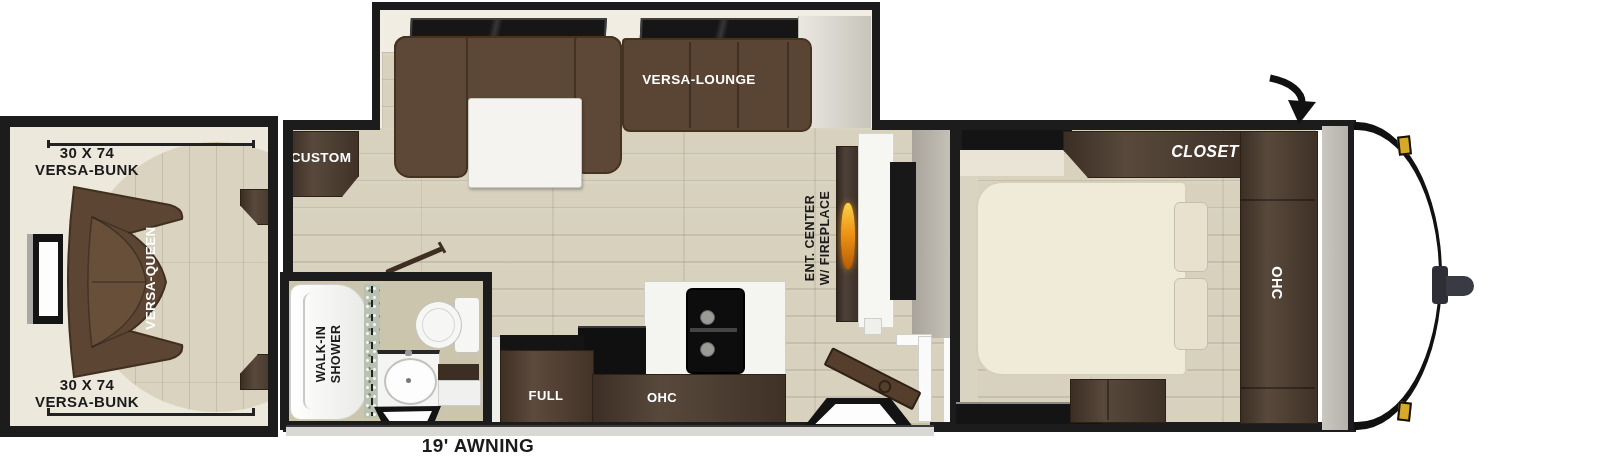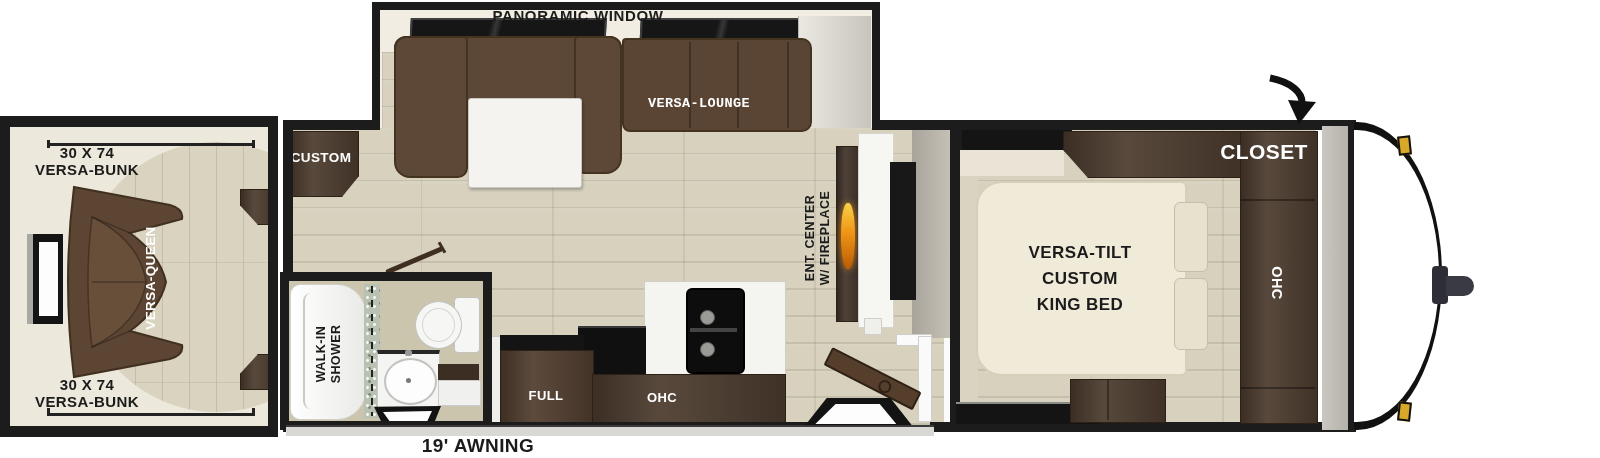--- a/index.html
+++ b/index.html
@@ -92,22 +92,21 @@
     <div class="sofa" style="left:194px;top:26px;width:48px;height:138px;border-radius:4px 12px 16px 10px;box-sizing:border-box;"></div>
 
     <div class="sofa" style="left:242px;top:28px;width:190px;height:94px;border-radius:4px 10px 10px 8px;background-color:#5a4434;box-sizing:border-box;">
       <div class="abs" style="left:65px;top:2px;width:2px;height:86px;background:rgba(0,0,0,.28);"></div>
       <div class="abs" style="left:113px;top:2px;width:2px;height:86px;background:rgba(0,0,0,.28);"></div>
       <div class="abs" style="left:163px;top:2px;width:2px;height:86px;background:rgba(0,0,0,.28);"></div>
     </div>
 
     <div class="abs" style="left:88px;top:88px;width:112px;height:88px;background:#f4f3ef;border:1px solid #c8c8c2;border-radius:3px;box-shadow:1px 2px 3px rgba(0,0,0,.25);"></div>
   </div>
-  <div class="lbl" style="left:578px;top:16px;font-size:15px;letter-spacing:.6px;">PANORAMIC WINDOW</div>
-  <div class="lbl lbl-w" style="left:699px;top:104px;font-size:13.5px;font-family:Liberation Mono, monospace;">VERSA-LOUNGE</div>
+  <div class="lbl lbl-w" style="left:699px;top:80px;font-size:13.5px;">VERSA-LOUNGE</div>
 
   <div class="cab" style="left:288px;top:131px;width:69px;height:64px;clip-path:polygon(0 0,100% 0,100% 68%,76% 100%,0 100%);"></div>
   <div class="lbl lbl-w" style="left:321px;top:158px;font-size:13.5px;">CUSTOM</div>
 
   <div class="abs" style="left:386px;top:270px;width:62px;height:5px;background:#3f2f22;border-radius:3px;transform:rotate(-23deg);transform-origin:0 50%;"></div>
   <div class="abs" style="left:436px;top:246px;width:12px;height:3px;background:#3f2f22;transform:rotate(60deg);"></div>
 
   <div class="cab" style="left:836px;top:146px;width:24px;height:174px;background-color:#41332a;"></div>
   <div class="abs" style="left:841px;top:203px;width:14px;height:66px;border-radius:45%;
               background:linear-gradient(180deg,#f9d24a 0%,#ef9414 45%,#b95c07 100%);box-shadow:0 0 7px rgba(240,150,20,.8);"></div>
@@ -191,35 +190,30 @@
   </div>
 
   <div class="abs" style="left:962px;top:130px;width:110px;height:20px;background:#141414;border-bottom:2px solid #8a8a86;"></div>
   <div class="abs" style="left:960px;top:150px;width:104px;height:26px;background:#e9e4d5;"></div>
   <div class="abs" style="left:956px;top:402px;width:146px;height:20px;background:#141414;border-top:2px solid #8a8a86;"></div>
   <div class="abs" style="left:960px;top:176px;width:18px;height:226px;background:#d9d4c2;"></div>
 
   <div class="abs" style="left:976px;top:181px;width:207px;height:191px;background:#f0ead8;border:2px solid #d6d0ba;border-radius:26px 6px 6px 26px;"></div>
   <div class="abs" style="left:1174px;top:202px;width:32px;height:68px;background:#e7e1ce;border:1px solid #c6bfa8;border-radius:6px;"></div>
   <div class="abs" style="left:1174px;top:278px;width:32px;height:70px;background:#e7e1ce;border:1px solid #c6bfa8;border-radius:6px;"></div>
-  <div class="lbl" style="left:1080px;top:279px;font-size:17px;line-height:26px;">
-    <div>VERSA-TILT</div>
-    <div>CUSTOM</div>
-    <div>KING BED</div>
-  </div>
 
   <div class="cab" style="left:1063px;top:131px;width:177px;height:45px;clip-path:polygon(0 0,100% 0,100% 100%,14% 100%,0 40%);"></div>
   <div class="cab" style="left:1240px;top:131px;width:76px;height:291px;">
     <div class="abs" style="left:0;top:67px;width:74px;height:2px;background:rgba(0,0,0,.35);"></div>
     <div class="abs" style="left:0;top:255px;width:74px;height:2px;background:rgba(0,0,0,.35);"></div>
   </div>
   <div class="cab" style="left:1070px;top:379px;width:94px;height:42px;">
     <div class="abs" style="left:36px;top:0;width:2px;height:40px;background:rgba(0,0,0,.35);"></div>
   </div>
-  <div class="lbl lbl-w" style="left:1264px;top:152px;font-size:21px;">CLOSET</div>
+  <div class="lbl lbl-w" style="left:1205px;top:152px;font-size:16px;font-style:italic;">CLOSET</div>
   <div class="lbl lbl-w vlbl-cw" style="left:1277px;top:283px;font-size:14.5px;">OHC</div>
 
   <div class="abs" style="left:1322px;top:126px;width:28px;height:304px;background:linear-gradient(90deg,#c9c7c0,#b2b0a9);"></div>
   <div class="wall" style="left:1348px;top:120px;width:8px;height:312px;"></div>
   <div class="abs" style="left:1354px;top:122px;width:88px;height:308px;background:#ffffff;box-sizing:border-box;
               border:3px solid #111;border-top-width:8px;border-bottom-width:8px;border-left:0;
               border-radius:0 88px 88px 0 / 0 160px 160px 0;"></div>
   <div class="abs" style="left:1398px;top:136px;width:9px;height:15px;background:#d8a928;border:2px solid #111;transform:rotate(-6deg);"></div>
   <div class="abs" style="left:1398px;top:402px;width:9px;height:15px;background:#d8a928;border:2px solid #111;transform:rotate(6deg);"></div>
 

